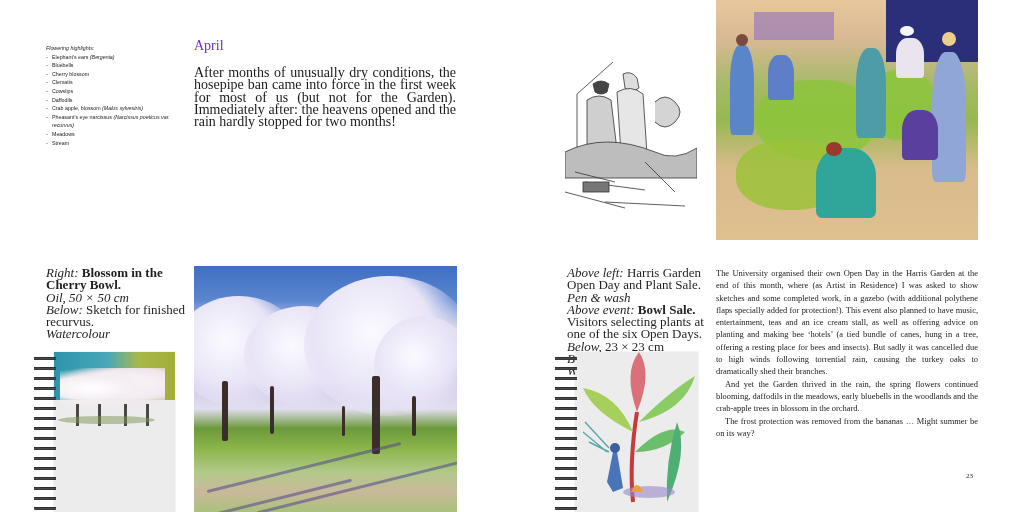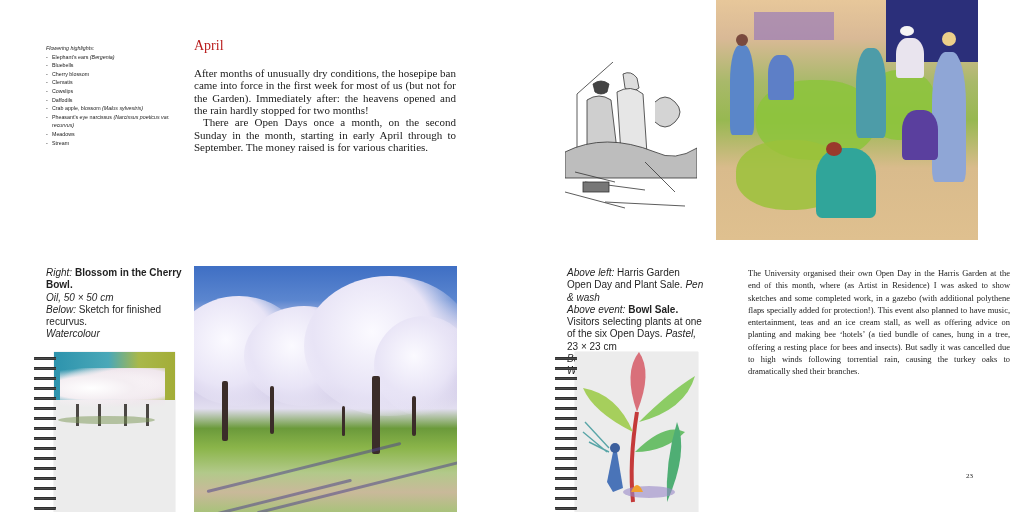--- a/index.html
+++ b/index.html
@@ -21,48 +21,48 @@
     .highlights .hl-title { font-style: italic; }
     .highlights ul { list-style: none; margin: 0; padding: 0; }
     .highlights li { padding-left: 6px; position: relative; }
     .highlights li::before { content: "-"; position: absolute; left: 0; }
     .highlights i { font-style: italic; }
 
     
     .chapter-title {
       left: 194px; top: 38px;
       font-family: "Liberation Serif", "DejaVu Serif", serif;
-      font-size: 14px; color: #b91c1c;
+      font-size: 14px; color: #6d28d9;
     }
     .article-left {
       left: 194px; top: 67px; width: 262px;
       font-family: "Liberation Serif", "DejaVu Serif", serif;
-      font-size: 11px; line-height: 12.35px;
+      font-size: 14px; line-height: 12.35px;
       text-align: justify; color: #1a1a1a;
     }
     .article-left p, .article-right p { margin: 0; }
     .article-left p + p, .article-right p + p { text-indent: 9px; }
 
     
     .caption {
-      font-family: Liberation Sans, sans-serif;
-      font-size: 10px; line-height: 12.3px; color: #1f1f1f;
+      font-family: Liberation Serif, serif;
+      font-size: 13px; line-height: 12.3px; color: #1f1f1f;
     }
     .caption .lab { font-style: italic; }
     .caption .bold { font-weight: bold; }
     .caption .ital { font-style: italic; }
     .caption-left { left: 46px; top: 267px; width: 140px; }
     .caption-right { left: 567px; top: 267px; width: 140px; }
 
     
     .article-right {
       left: 716px; top: 267px; width: 262px;
       font-family: "Liberation Serif", "DejaVu Serif", serif;
       font-size: 8.45px; line-height: 12.3px;
-      text-align: justify; color: #1a1a1a; margin-left: 32px;
+      text-align: justify; color: #1a1a1a;
     }
     .page-number {
       left: 966px; top: 472px;
       font-family: "Liberation Serif", "DejaVu Serif", serif;
       font-size: 7px; color: #222;
     }
 
     
     .art { overflow: hidden; }
 
@@ -137,21 +137,20 @@
     <li><span>Pheasant's eye narcissus </span><i>(Narcissus poeticus var. recurvus)</i></li>
     <li><span>Meadows</span></li>
     <li><span>Stream</span></li>
   </ul>
 </div>
 
 <div class="abs chapter-title">April</div>
 
 <div class="abs article-left">
   <p>After months of unusually dry conditions, the hosepipe ban came into force in the first week for most of us (but not for the Garden). Immediately after: the heavens opened and the rain hardly stopped for two months!</p>
-  <p>There are Open Days once a month, on the second Sunday in the month, starting in early April through to September. The money raised is for various charities.</p>
 </div>
 
 <div class="abs caption caption-left">
   <span class="lab">Right:</span>
   <span class="bold">Blossom in the Cherry Bowl.</span><br>
   <span class="ital">Oil, 50 × 50 cm</span><br>
   <span class="lab">Below:</span>
   <span>Sketch for finished recurvus.</span><br>
   <span class="ital">Watercolour</span>
 </div>
@@ -221,21 +220,21 @@
   <div class="head" style="left:110px;top:142px;width:16px;height:14px;background:#9a3a2c;"></div>
 </div>
 
 <div class="abs caption caption-right">
   <span class="lab">Above left:</span>
   <span>Harris Garden Open Day and Plant Sale.</span>
   <span class="ital">Pen &amp; wash</span><br>
   <span class="lab">Above event:</span>
   <span class="bold">Bowl Sale.</span>
   <span>Visitors selecting plants at one of the six Open Days.</span>
-  <span class="ital">Pastel,</span>
+  <span class="ital">Below,</span>
   <span>23 × 23 cm</span><br>
   <span class="lab">Below:</span>
   <span>Banana stall.</span>
   <span class="ital">Watercolour</span>
 </div>
 
 <div class="sketchbook sb-banana">
   <div class="sb-page"></div>
   <svg viewBox="0 0 123 160">
     <path d="M58 150 q-4 -40 4 -90" stroke="#c53a3a" stroke-width="4" fill="none"></path>
@@ -248,15 +247,17 @@
     <circle cx="40" cy="96" r="5" fill="#3c5f9d"></circle>
     <path d="M10 70 l24 26 M8 80 l24 20 M14 90 l20 10" stroke="#5aa6a8" stroke-width="1.4"></path>
     <ellipse cx="74" cy="140" rx="26" ry="6" fill="#9a88c8" opacity="0.6"></ellipse>
     <path d="M56 140 q6 -14 12 0" fill="#f0a030"></path>
   </svg>
   <div class="spiral"></div>
 </div>
 
 <div class="abs article-right">
   <p>The University organised their own Open Day in the Harris Garden at the end of this month, where (as Artist in Residence) I was asked to show sketches and some completed work, in a gazebo (with additional polythene flaps specially added for protection!). This event also planned to have music, entertainment, teas and an ice cream stall, as well as offering advice on planting and making bee ‘hotels’ (a tied bundle of canes, hung in a tree, offering a resting place for bees and insects). But sadly it was cancelled due to high winds following torrential rain, causing the turkey oaks to dramatically shed their branches.</p>
+  <p>And yet the Garden thrived in the rain, the spring flowers continued blooming, daffodils in the meadows, early bluebells in the woodlands and the crab-apple trees in blossom in the orchard.</p>
+  <p>The frost protection was removed from the bananas … Might summer be on its way?</p>
 </div>
 
 <div class="abs page-number">23</div>
 
 </body></html>

